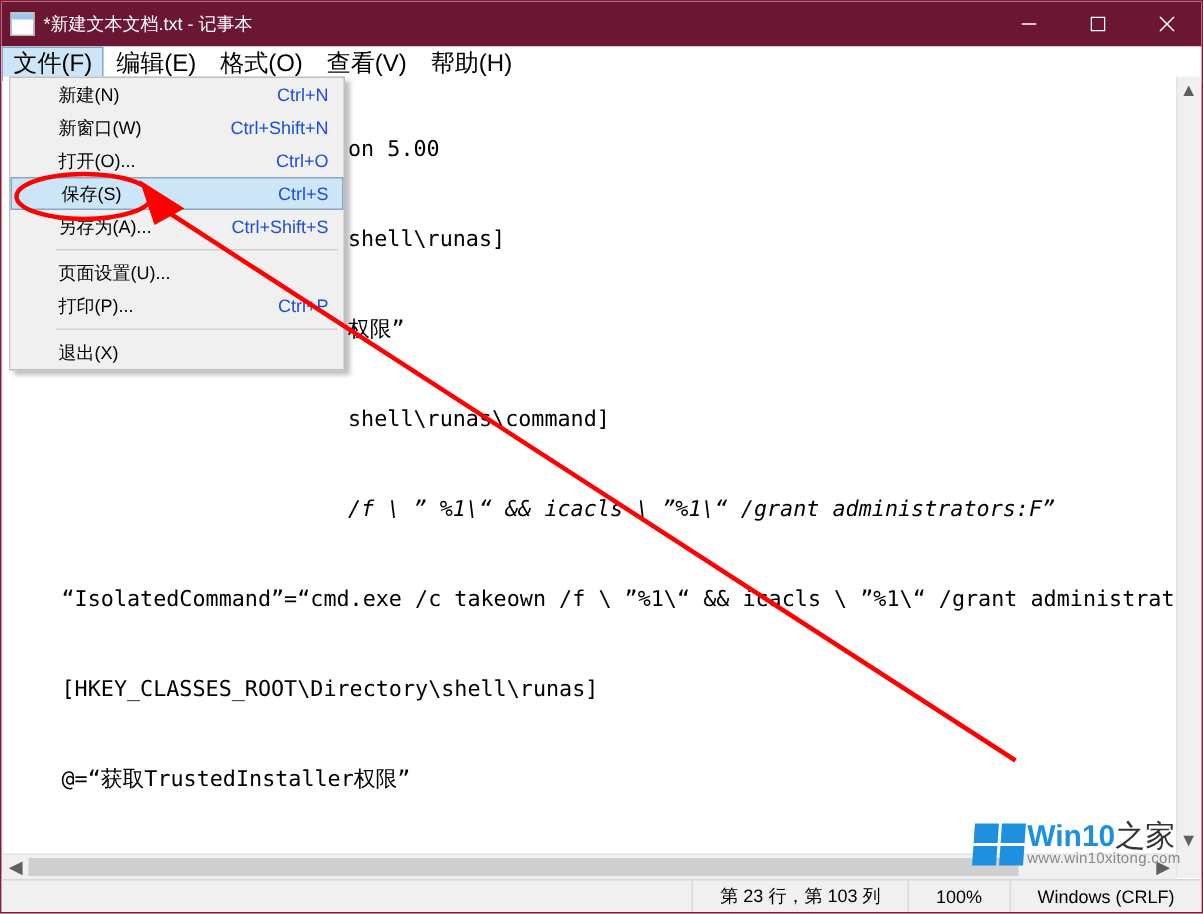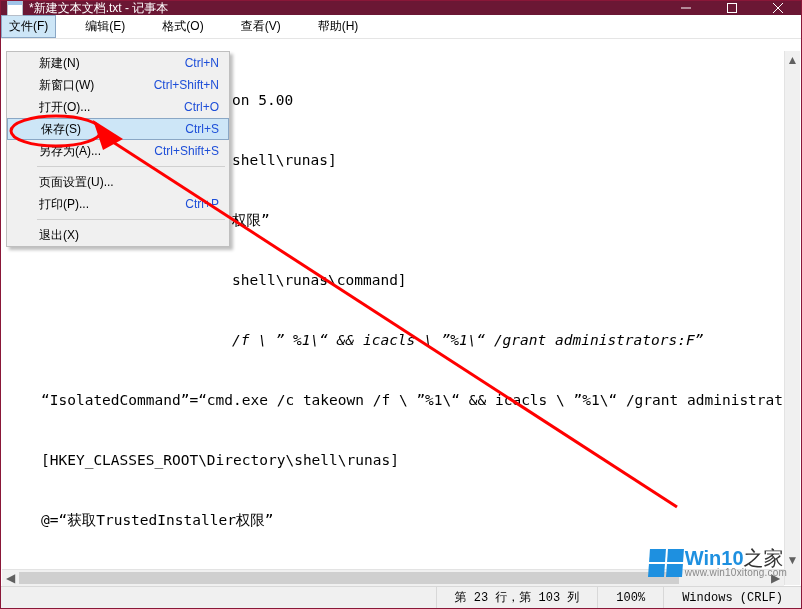--- a/index.html
+++ b/index.html
@@ -11,21 +11,21 @@
     width: 802px;
     height: 609px;
     overflow: hidden;
     position: relative;
     border: 1px solid #8a1738;
   }
   
   .title-bar {
     background: #6b1734;
     color: #fff;
-    height: 14px;
+    height: 30px;
     display: flex;
     align-items: center;
     padding-left: 6px;
   }
   .title-bar .icon {
     width: 16px; height: 16px;
     background: #fff;
     border: 1px solid #b7bec9;
     position: relative;
     margin-right: 6px;
@@ -45,22 +45,21 @@
   }
   .win-btn svg { width:10px; height:10px; stroke:#fff; stroke-width:1; fill:none; }
 
   
   .menu-bar {
     background: #fff;
     height: 24px;
     display: flex;
     align-items: stretch;
     border-bottom: 1px solid #e5e5e5;
-    font-size: 12px;
-    gap: 21px;
+    font-size: 16px;
   }
   .menu-item {
     padding: 0 8px;
     display:flex; align-items:center;
     cursor: default;
   }
   .menu-item.active {
     background: #cde6f7;
     border: 1px solid #8aa7c5;
     padding: 0 7px;
@@ -133,21 +132,21 @@
     border-top:1px solid #d8d8d8;
     display:flex;
     font-size:12px;
     align-items:center;
   }
   .status-bar .spacer { flex:1; }
   .status-cell {
     padding: 0 18px;
     border-left:1px solid #d8d8d8;
     height:100%;
-    display:flex; align-items:center;font-family:Liberation Mono, monospace;
+    display:flex; align-items:center;
   }
 
   
   .vscroll {
     position:absolute; right:1px; top:50px; bottom:23px;
     width:16px;
     background:#f0f0f0;
     border-left:1px solid #e3e3e3;
   }
   .vscroll .up, .vscroll .down {

